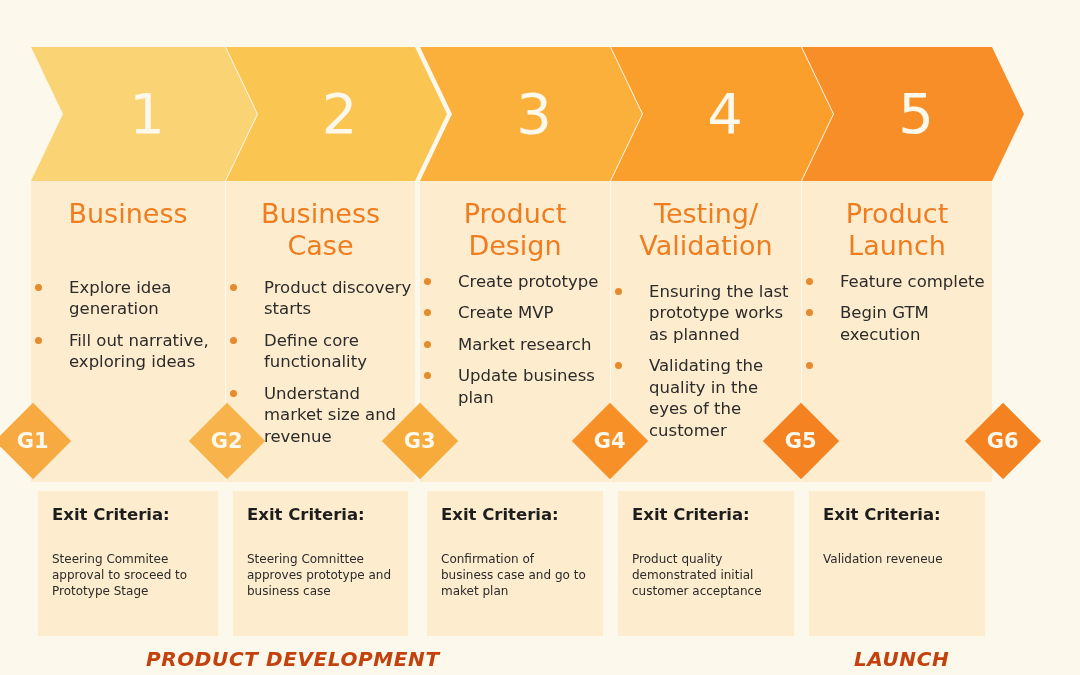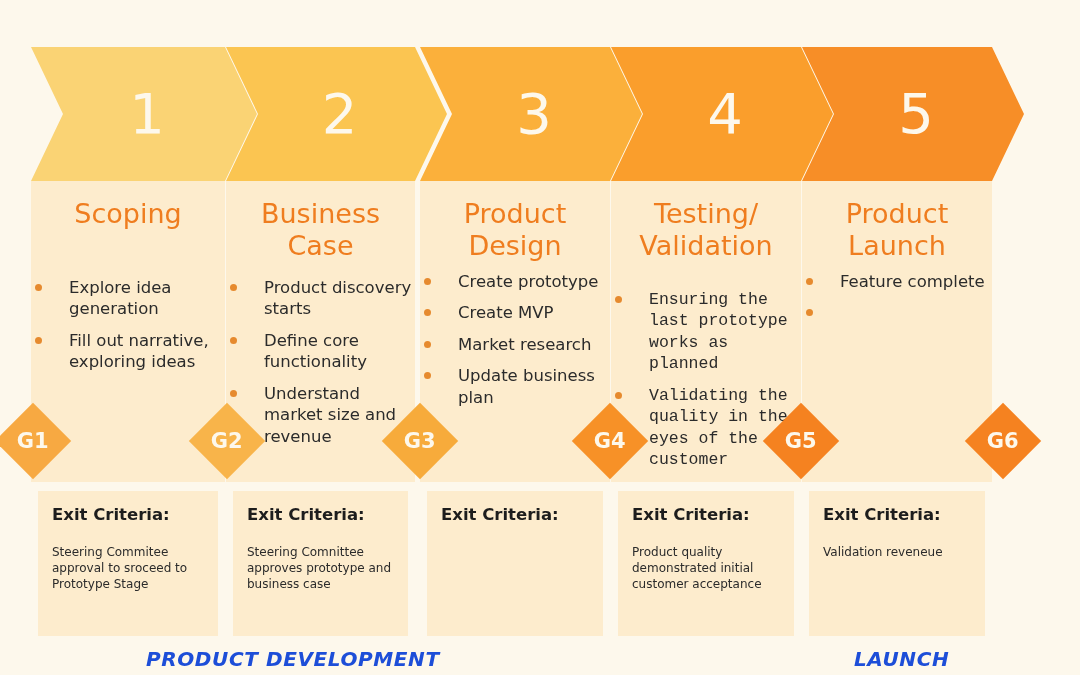--- a/index.html
+++ b/index.html
@@ -55,21 +55,21 @@
 
   
   .exit-card{
     position:absolute;top:491px;height:145px;
     background:#fdeccd;
     padding:14px 14px 0 14px;
     box-sizing:border-box;
   }
   .exit-title{
     color:#1d1d1d;font-size:16.5px;font-weight:bold;
-    margin-bottom:19px;line-height:1.2;
+    margin-bottom:26px;line-height:1.2;
   }
   .exit-body{
     color:#2b2b2b;font-size:12px;line-height:1.35;
   }
 
   
   .gate{
     position:absolute;
     width:54px;height:54px;
     transform:rotate(45deg);
@@ -78,21 +78,21 @@
   }
   .gate span{
     transform:rotate(-45deg);
     color:#fdf8ec;font-size:21px;font-weight:bold;
     line-height:1;letter-spacing:0px;
   }
 
   
   .footer-label{
     position:absolute;bottom:4px;
-    color:#1d4ed8;
+    color:#c2410c;
     font-size:20px;font-weight:bold;font-style:italic;
     letter-spacing:0.6px;
     white-space:nowrap;
     margin-top:42px;
   }
 </style>
 </head>
 <body>
 
 <div id="stage">
@@ -110,21 +110,21 @@
       <div class="chevron" style="left: 611px; width: 222px; background: rgb(250, 158, 44); clip-path: polygon(0px 0px, calc(100% - 32px) 0px, 100% 50%, calc(100% - 32px) 100%, 0px 100%, 32px 50%);">
         <div class="num">4</div>
       </div>
       <div class="chevron" style="left: 802px; width: 222px; background: rgb(247, 142, 39); clip-path: polygon(0px 0px, calc(100% - 32px) 0px, 100% 50%, calc(100% - 32px) 100%, 0px 100%, 32px 50%);">
         <div class="num">5</div>
       </div>
     </div>
 
   <div id="panels">
       <div class="panel" style="left: 31px; width: 194px;">
-        <div class="stage-title">Scoping</div>
+        <div class="stage-title">Business</div>
         <ul class="bullets" style="top: 96px;">
           <li><span class="dot"></span><span>Explore idea generation</span></li>
           <li><span class="dot"></span><span>Fill out narrative, exploring ideas</span></li>
         </ul>
       </div>
       <div class="panel" style="left: 226px; width: 189px;">
         <div class="stage-title">Business Case</div>
         <ul class="bullets" style="top: 96px;">
           <li><span class="dot"></span><span>Product discovery starts</span></li>
           <li><span class="dot"></span><span>Define core functionality</span></li>
@@ -135,45 +135,47 @@
         <div class="stage-title">Product Design</div>
         <ul class="bullets">
           <li><span class="dot"></span><span>Create prototype</span></li>
           <li><span class="dot"></span><span>Create MVP</span></li>
           <li><span class="dot"></span><span>Market research</span></li>
           <li><span class="dot"></span><span>Update business  plan</span></li>
         </ul>
       </div>
       <div class="panel" style="left: 611px; width: 190px;">
         <div class="stage-title">Testing/ Validation</div>
-        <ul class="bullets" style="top: 108px; font-family: Liberation Mono, monospace;">
+        <ul class="bullets" style="top: 100px;">
           <li><span class="dot"></span><span>Ensuring the last prototype works as planned</span></li>
           <li><span class="dot"></span><span>Validating the quality in the eyes of the customer</span></li>
         </ul>
       </div>
       <div class="panel" style="left: 802px; width: 190px;">
         <div class="stage-title">Product Launch</div>
         <ul class="bullets">
           <li><span class="dot"></span><span>Feature complete</span></li>
+          <li><span class="dot"></span><span>Begin GTM execution</span></li>
           <li><span class="dot"></span></li>
         </ul>
       </div>
     </div>
 
   <div id="exit-cards">
       <div class="exit-card" style="left: 38px; width: 180px;">
         <div class="exit-title">Exit Criteria:</div>
         <div class="exit-body">Steering Commitee approval to sroceed to Prototype Stage</div>
       </div>
       <div class="exit-card" style="left: 233px; width: 175px;">
         <div class="exit-title">Exit Criteria:</div>
         <div class="exit-body">Steering Comnittee approves prototype and business case</div>
       </div>
       <div class="exit-card" style="left: 427px; width: 176px;">
         <div class="exit-title">Exit Criteria:</div>
+        <div class="exit-body">Confirmation of business case and go to maket plan</div>
       </div>
       <div class="exit-card" style="left: 618px; width: 176px;">
         <div class="exit-title">Exit Criteria:</div>
         <div class="exit-body">Product quality demonstrated initial customer acceptance</div>
       </div>
       <div class="exit-card" style="left: 809px; width: 176px;">
         <div class="exit-title">Exit Criteria:</div>
         <div class="exit-body">Validation reveneue</div>
       </div>
     </div>

